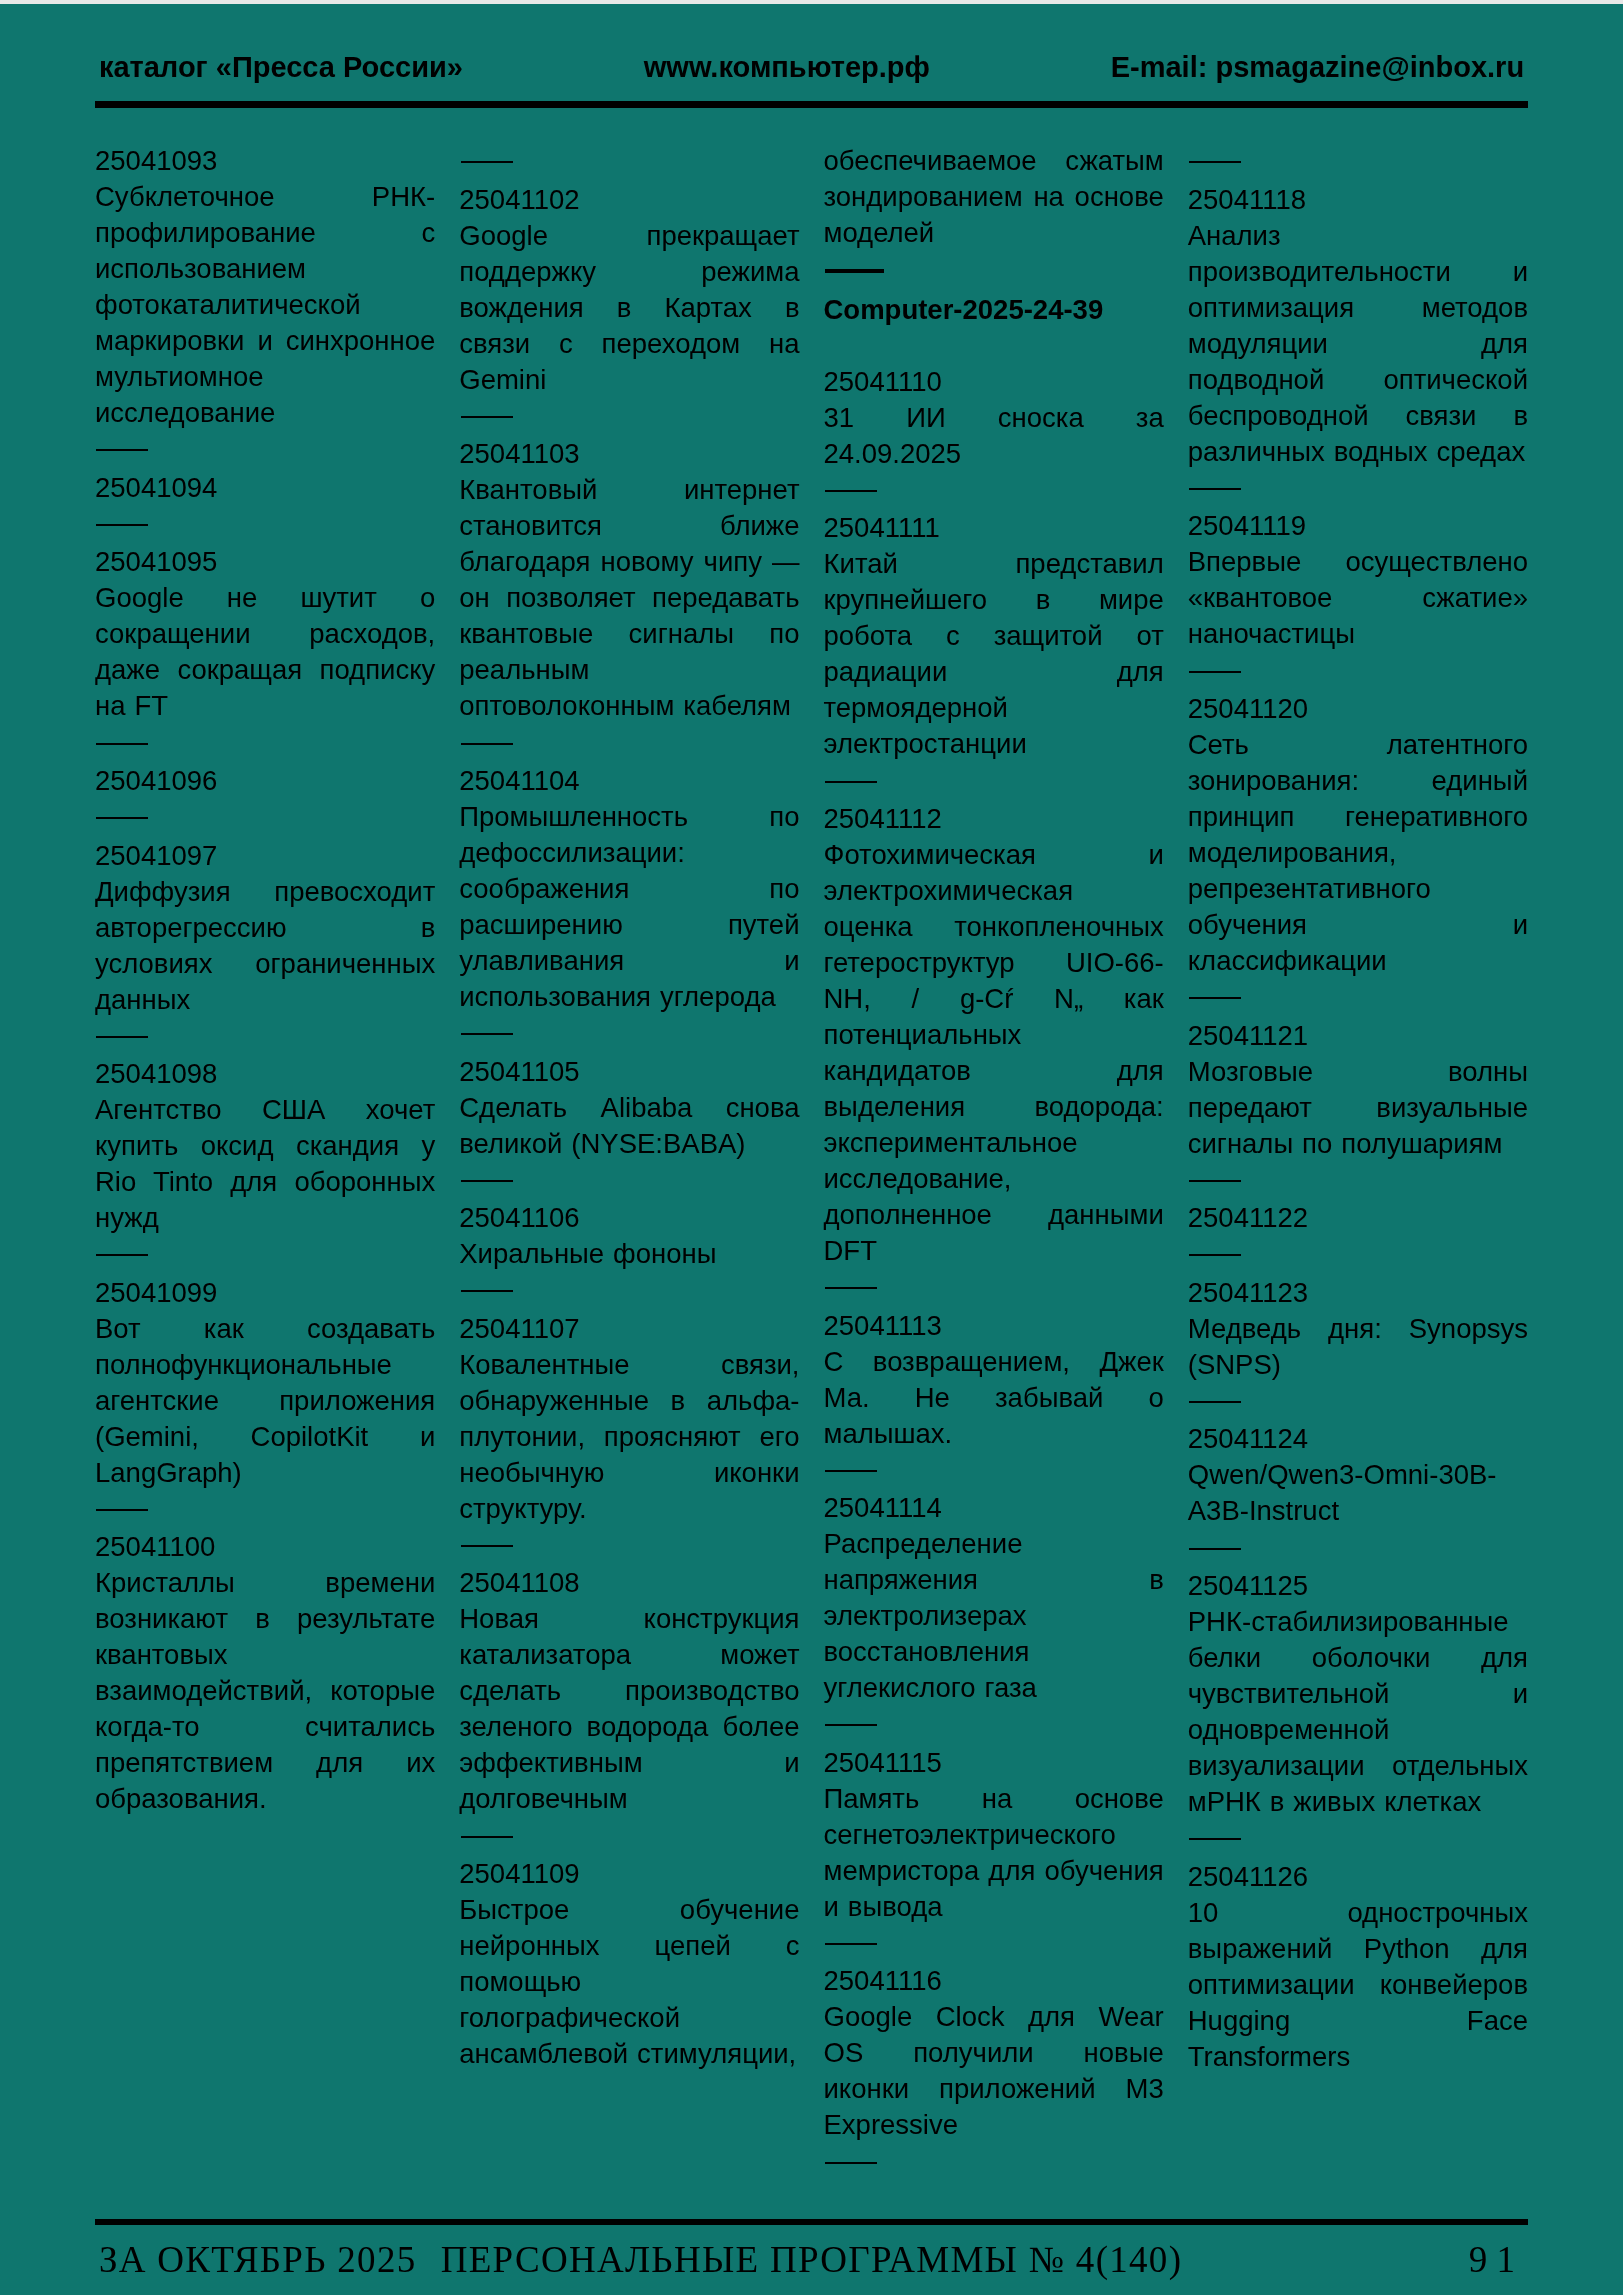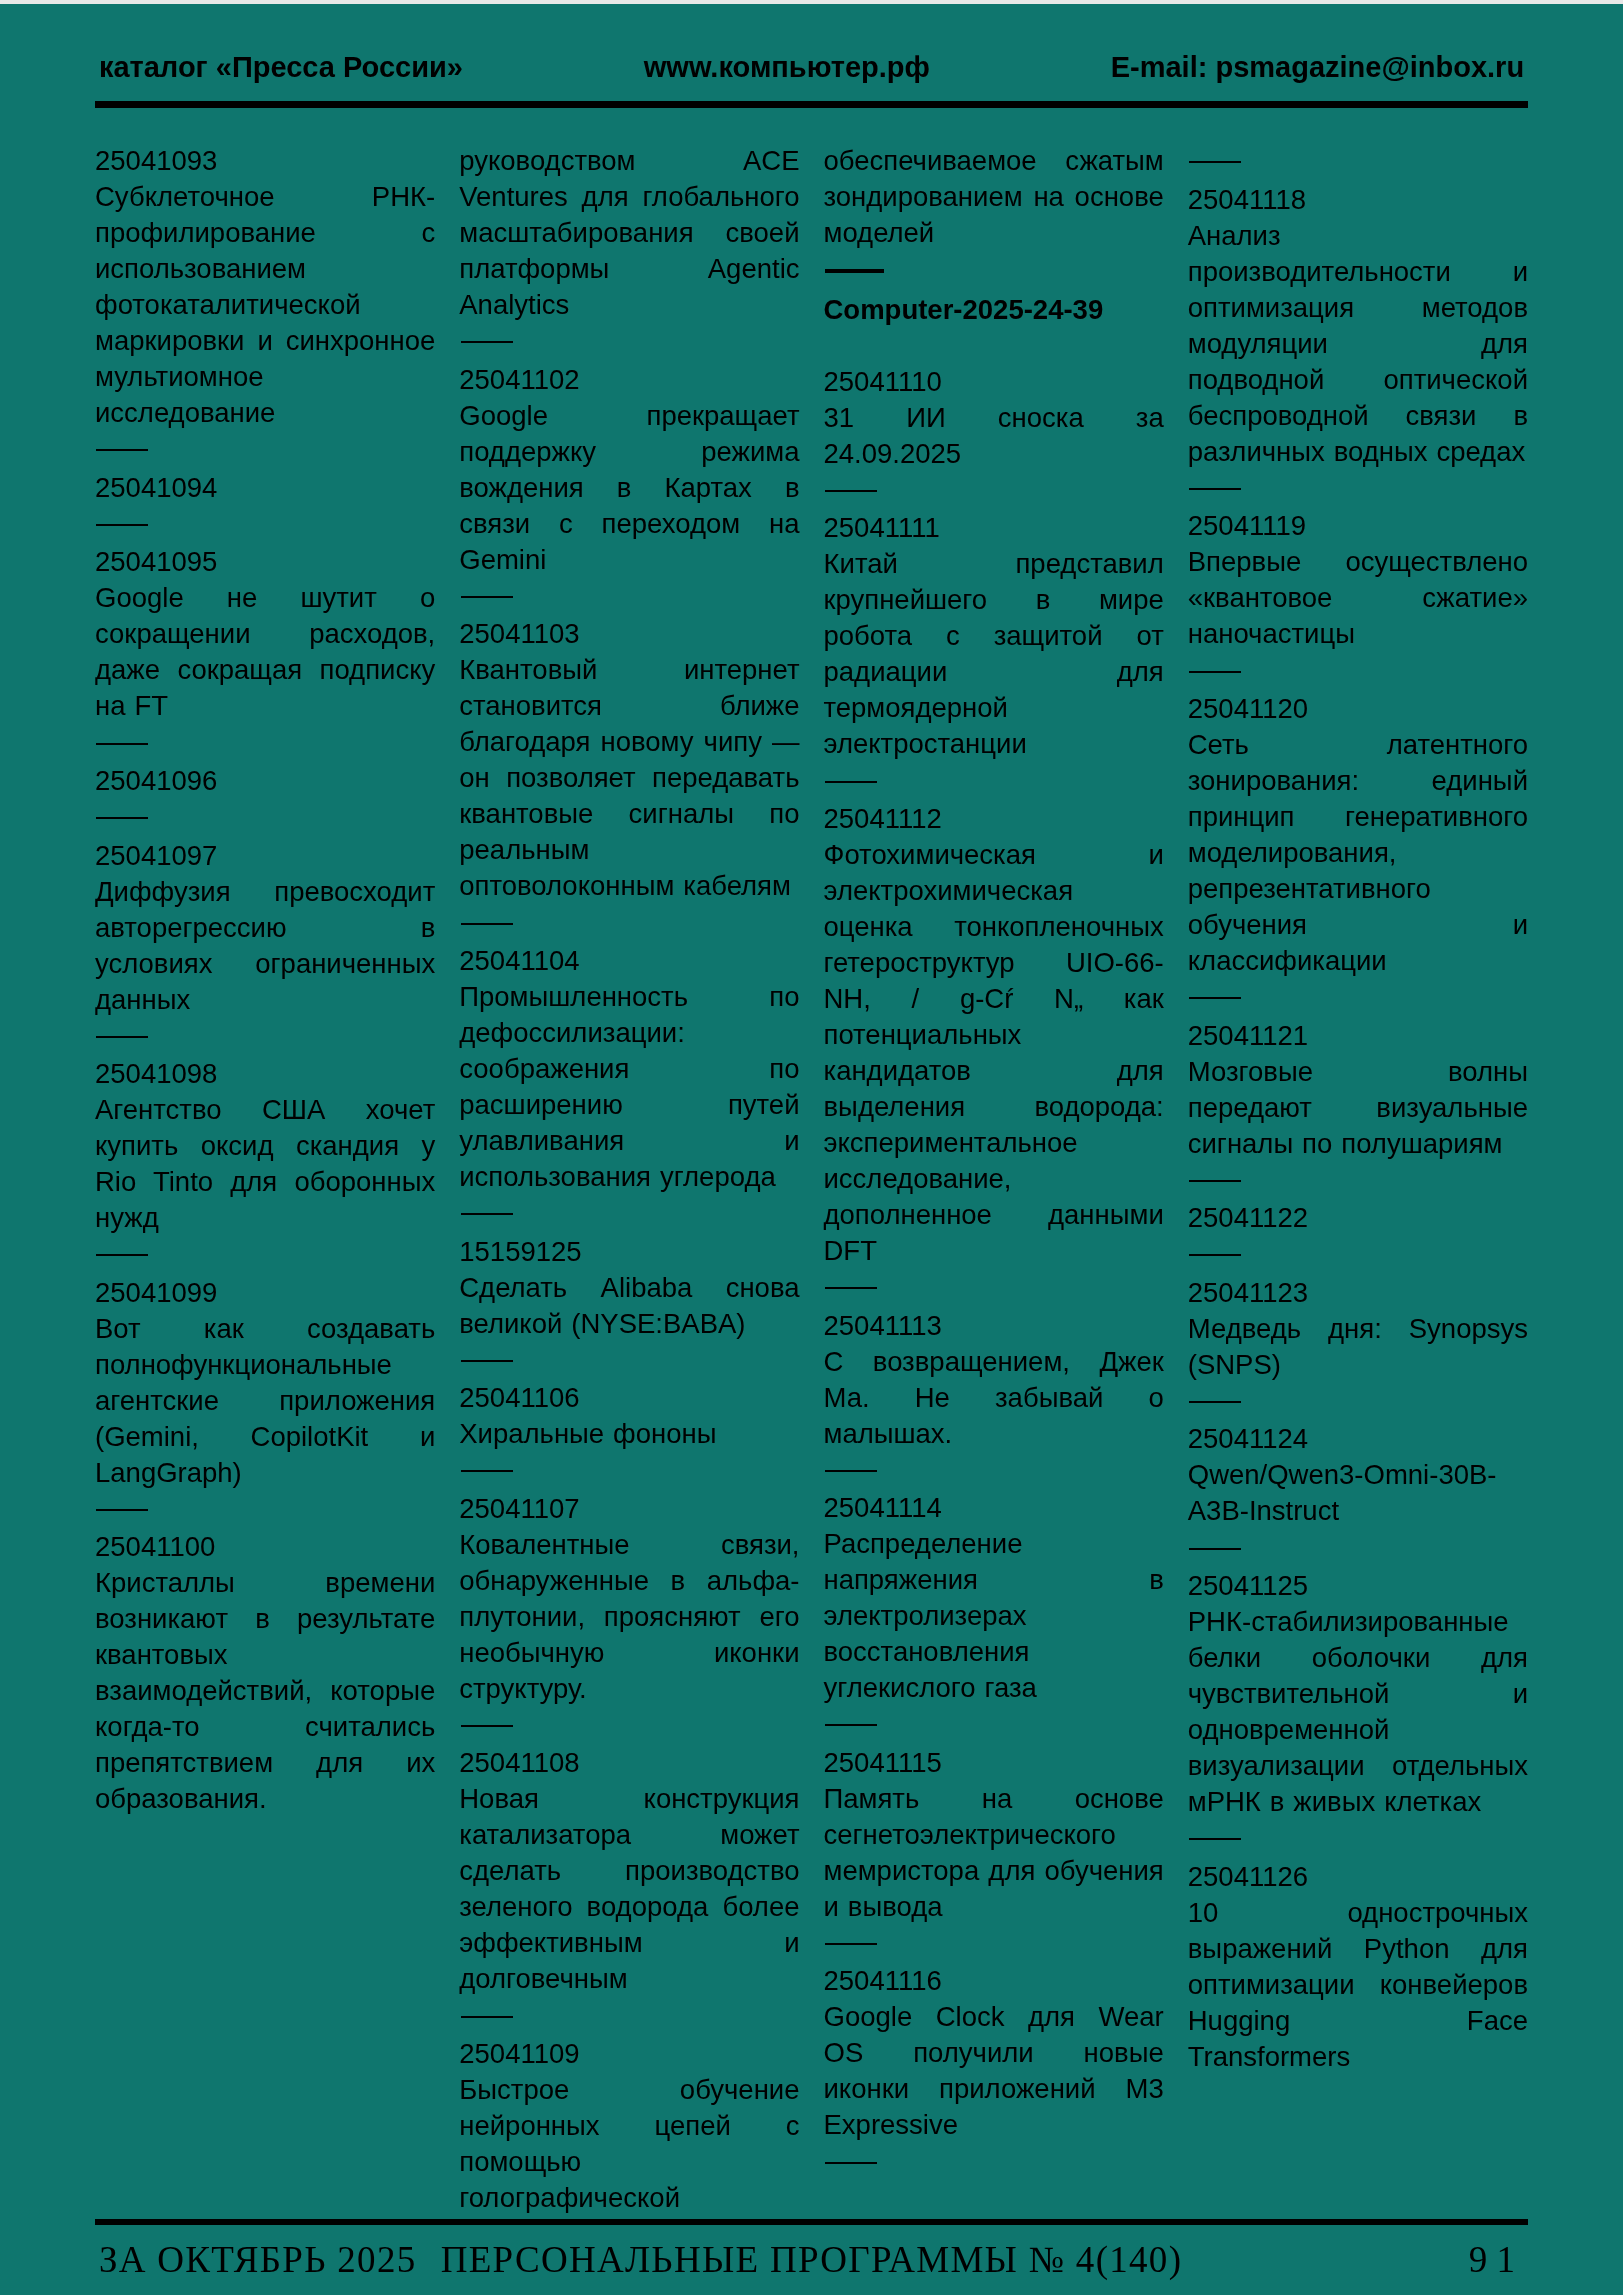--- a/index.html
+++ b/index.html
@@ -109,32 +109,31 @@
         <div class="entry-num">25041098</div>
         <div class="entry-title">Агентство США хочет купить оксид скандия у Rio Tinto для оборонных нужд</div>
         <div class="sep"></div>
         <div class="entry-num">25041099</div>
         <div class="entry-title">Вот как создавать полнофункциональные агентские приложения (Gemini, CopilotKit и LangGraph)</div>
         <div class="sep"></div>
         <div class="entry-num">25041100</div>
         <div class="entry-title">Кристаллы времени возникают в результате квантовых взаимодействий, которые когда-то считались препятствием для их образования.</div>
       </div>
       <div class="column">
-        <div class="entry-title cont">руководством ACE Ventures для глобального масштабирования своей платформы Agentic Analytics</div>
         <div class="sep"></div>
         <div class="entry-num">25041102</div>
         <div class="entry-title">Google прекращает поддержку режима вождения в Картах в связи с переходом на Gemini</div>
         <div class="sep"></div>
         <div class="entry-num">25041103</div>
         <div class="entry-title">Квантовый интернет становится ближе благодаря новому чипу — он позволяет передавать квантовые сигналы по реальным оптоволоконным кабелям</div>
         <div class="sep"></div>
         <div class="entry-num">25041104</div>
         <div class="entry-title">Промышленность по дефоссилизации: соображения по расширению путей улавливания и использования углерода</div>
         <div class="sep"></div>
-        <div class="entry-num">15159125</div>
+        <div class="entry-num">25041105</div>
         <div class="entry-title">Сделать Alibaba снова великой (NYSE:BABA)</div>
         <div class="sep"></div>
         <div class="entry-num">25041106</div>
         <div class="entry-title">Хиральные фононы</div>
         <div class="sep"></div>
         <div class="entry-num">25041107</div>
         <div class="entry-title">Ковалентные связи, обнаруженные в альфа-плутонии, проясняют его необычную иконки структуру.</div>
         <div class="sep"></div>
         <div class="entry-num">25041108</div>
         <div class="entry-title">Новая конструкция катализатора может сделать производство зеленого водорода более эффективным и долговечным</div>

